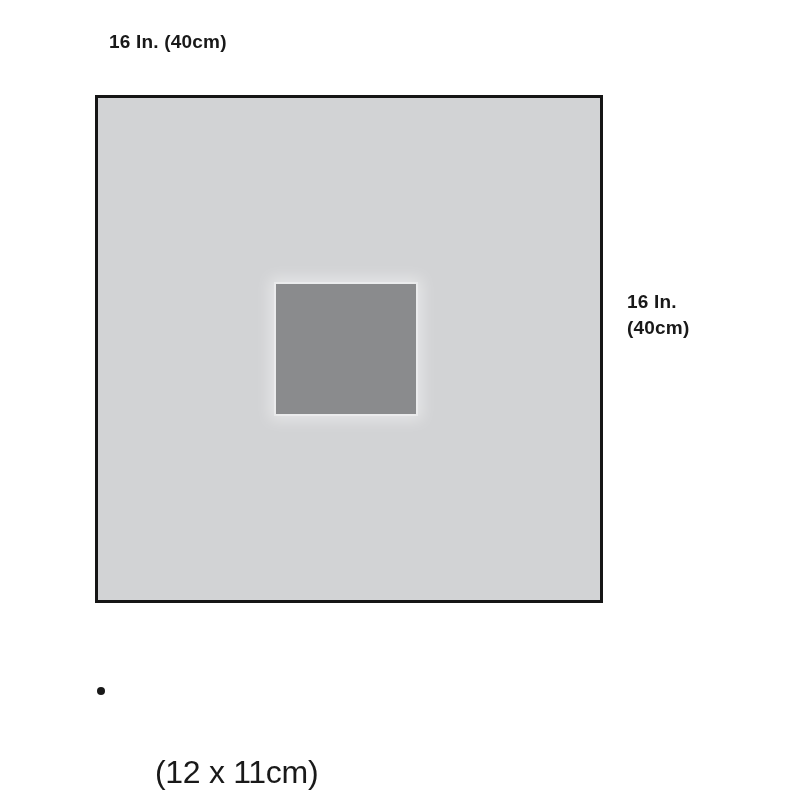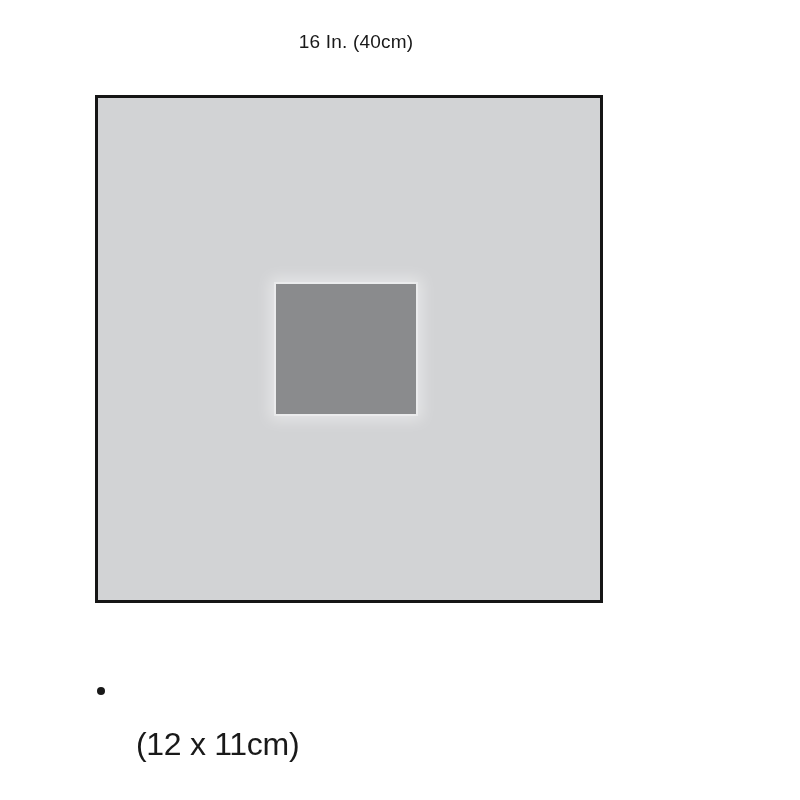--- a/index.html
+++ b/index.html
@@ -18,24 +18,23 @@
   }
   .canvas {
     position: relative;
     width: 800px; height: 800px;
     background: var(--background);
     overflow: hidden;
   }
   .top-label {
     position: absolute;
     left: 95px; top: 31px; width: 508px;
-    text-align: center;
     text-indent: 14px;
     font-size: 19px;
-    font-weight: 400;
+    font-weight: 700;
     letter-spacing: 0.2px;
     white-space: nowrap;
   }
   .drape {
     position: absolute;
     left: 95px; top: 95px;
     width: 508px; height: 508px;
     background: var(--drape-fill);
     border: 3px solid var(--drape-border);
     display: flex;
@@ -66,32 +65,36 @@
   }
   .note-line {
     position: absolute;
     left: 136px;
     font-size: 32px;
     font-weight: 400;
     letter-spacing: -0.3px;
     white-space: nowrap;
   }
   .note-line.l1 { top: 672px; }
-  .note-line.l2 { top: 726px; }
+  .note-line.l2 { top: 754px; margin-left: 19px; }
 </style>
 </head>
 <body>
 
 <div class="canvas">
 
   <div class="top-label">16 In. (40cm)</div>
 
   <div class="drape">
     <div class="adhesive"></div>
   </div>
 
+  <div class="side-label">
+    <div>16 In.</div>
+    <div>(40cm)</div>
+  </div>
 
   <div class="bullet-dot"></div>
 
 
   <div class="note-line l2">(12 x 11cm)</div>
 
 </div>
 
 </body></html>

